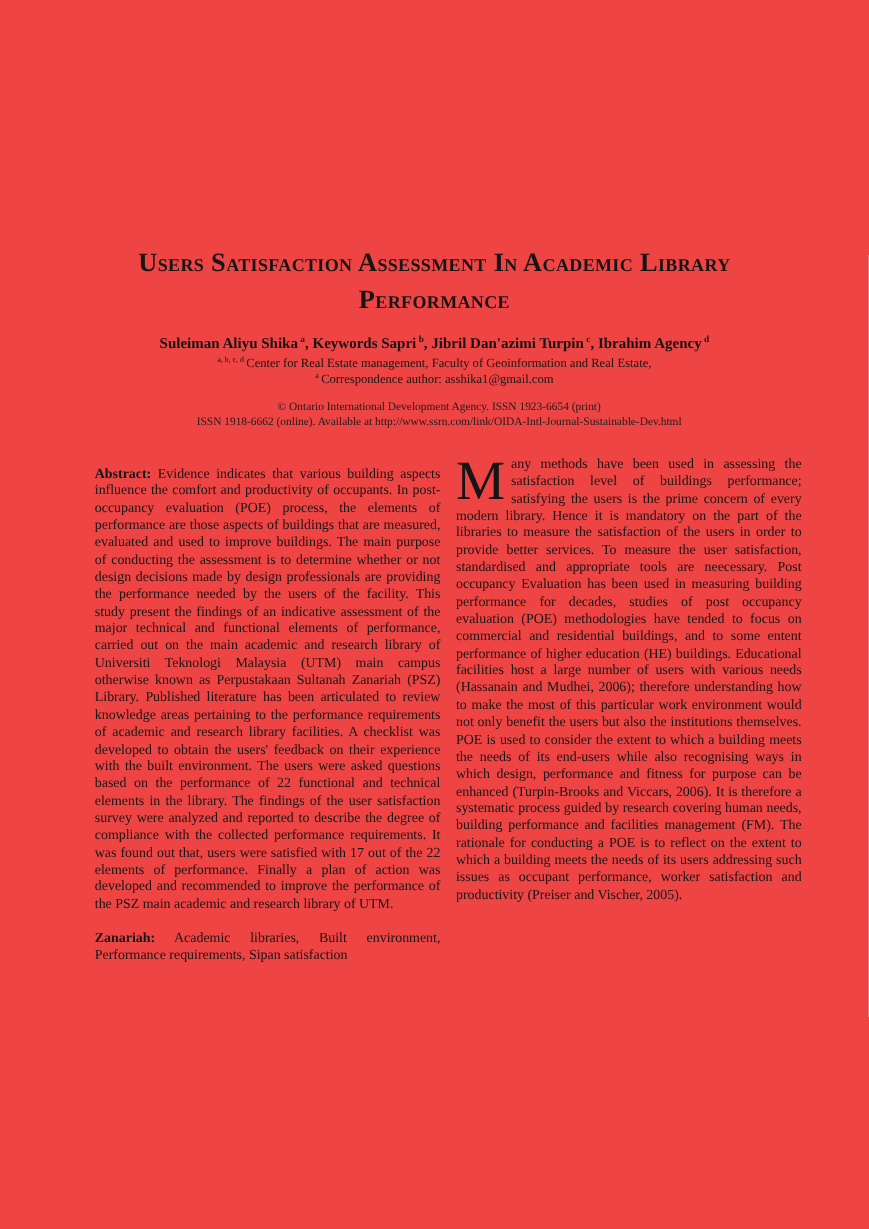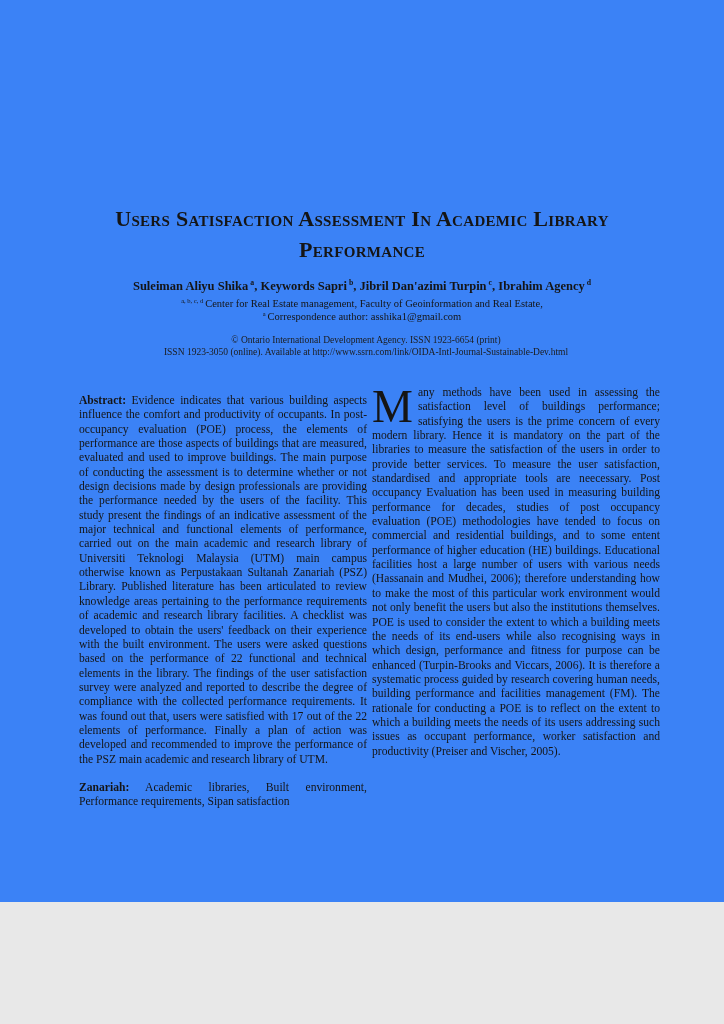--- a/index.html
+++ b/index.html
@@ -1,37 +1,37 @@
 <!DOCTYPE html>
 <html><head>
 <meta charset="utf-8">
 <style>
   html, body { margin: 0; padding: 0; background: #e8e8e8; }
   .page {
-    width: 724px; height: 902px; margin: 0 auto; background: #3b82f6;
+    width: 724px; height: 1024px; margin: 0 auto; background: #ef4444;
     font-family: "Liberation Serif", serif; color: #151515;
     position: relative; overflow: hidden; box-sizing: border-box;
   }
   .title {
     margin: 203px auto 0; width: 580px; text-align: center;
     font-weight: bold; font-variant: small-caps;
     font-size: 22px; line-height: 31px; letter-spacing: 0.3px;
   }
   .authors {
     text-align: center; margin-top: 13px;
     font-weight: bold; font-size: 12.5px; line-height: 16px;
   }
   sup.auth-sup { vertical-align: super; font-size: 62%; line-height: 0; margin-left: 2px; }
   .affil-block { margin-top: 3px; }
   .affil-line { text-align: center; font-size: 10.5px; line-height: 13px; }
   sup.affil-sup { vertical-align: super; font-size: 62%; line-height: 0; margin-right: 2px; }
   .imprint { margin-top: 11px; }
   .imprint-line { text-align: center; font-size: 9.5px; line-height: 12px; color: #1c1c1c; padding-left: 8px; }
   .columns {
-    display: flex; gap: 5px; padding: 0 56px 0 79px; margin-top: 28px;
+    display: flex; gap: 13px; padding: 0 56px 0 79px; margin-top: 22px;
     box-sizing: border-box;
   }
   .col { width: 288px; font-size: 11.6px; line-height: 14.35px; text-align: justify; }
   .col-left { margin-top: 8px; }
   .para { margin: 0; }
   .label { font-weight: bold; }
   .keywords { margin-top: 14px; }
   .intro-heading {
     text-align: center; font-weight: bold; font-variant: small-caps;
     font-size: 12px; line-height: 14px; margin-bottom: 4px; letter-spacing: 0.2px;
@@ -52,21 +52,21 @@
     <span>Suleiman Aliyu Shika</span><sup class="auth-sup">a</sup><span>, </span><span>Keywords Sapri</span><sup class="auth-sup">b</sup><span>, </span><span>Jibril Dan'azimi Turpin</span><sup class="auth-sup">c</sup><span>, </span><span>Ibrahim Agency</span><sup class="auth-sup">d</sup>
   </div>
 
   <div class="affil-block">
     <div class="affil-line"><sup class="affil-sup">a, b, c, d</sup><span>Center for Real Estate management, Faculty of Geoinformation and Real Estate,</span></div>
     <div class="affil-line"><sup class="affil-sup">a</sup><span>Correspondence author: asshika1@gmail.com</span></div>
   </div>
 
   <div class="imprint">
     <div class="imprint-line">© Ontario International Development Agency. ISSN 1923-6654 (print)</div>
-    <div class="imprint-line">ISSN 1923-3050 (online). Available at http://www.ssrn.com/link/OIDA-Intl-Journal-Sustainable-Dev.html</div>
+    <div class="imprint-line">ISSN 1918-6662 (online). Available at http://www.ssrn.com/link/OIDA-Intl-Journal-Sustainable-Dev.html</div>
   </div>
 
   <div class="columns">
 
     <div class="col col-left">
       <p class="para"><span class="label">Abstract:</span><span> Evidence indicates that various building aspects influence the comfort and productivity of occupants. In post-occupancy evaluation (POE) process, the elements of performance are those aspects of buildings that are measured, evaluated and used to improve buildings. The main purpose of conducting the assessment is to determine whether or not design decisions made by design professionals are providing the performance needed by the users of the facility. This study present the findings of an indicative assessment of the major technical and functional elements of performance, carried out on the main academic and research library of Universiti Teknologi Malaysia (UTM) main campus otherwise known as Perpustakaan Sultanah Zanariah (PSZ) Library. Published literature has been articulated to review knowledge areas pertaining to the performance requirements of academic and research library facilities. A checklist was developed to obtain the users' feedback on their experience with the built environment. The users were asked questions based on the performance of 22 functional and technical elements in the library. The findings of the user satisfaction survey were analyzed and reported to describe the degree of compliance with the collected performance requirements. It was found out that, users were satisfied with 17 out of the 22 elements of performance. Finally a plan of action was developed and recommended to improve the performance of the PSZ main academic and research library of UTM.</span></p>
       <p class="para keywords"><span class="label">Zanariah:</span><span> Academic libraries, Built environment, Performance requirements, Sipan satisfaction</span></p>
     </div>
 
     <div class="col col-right">

